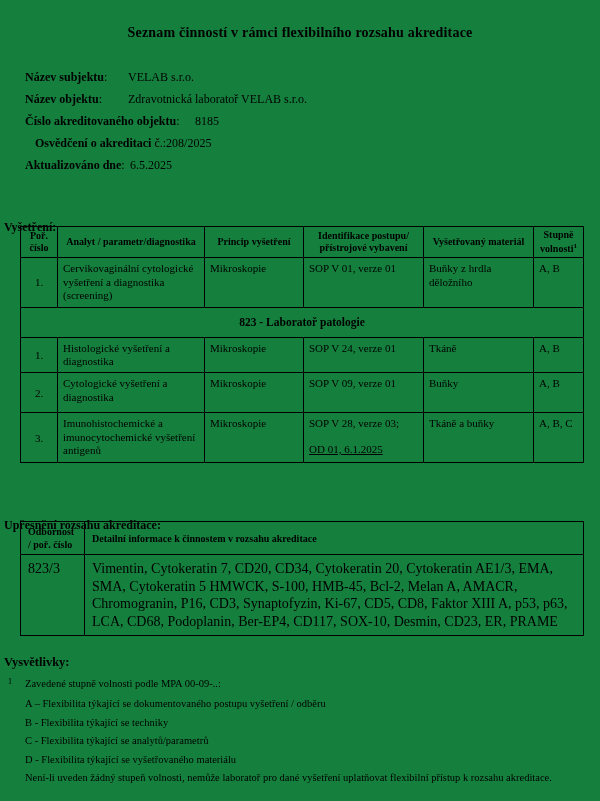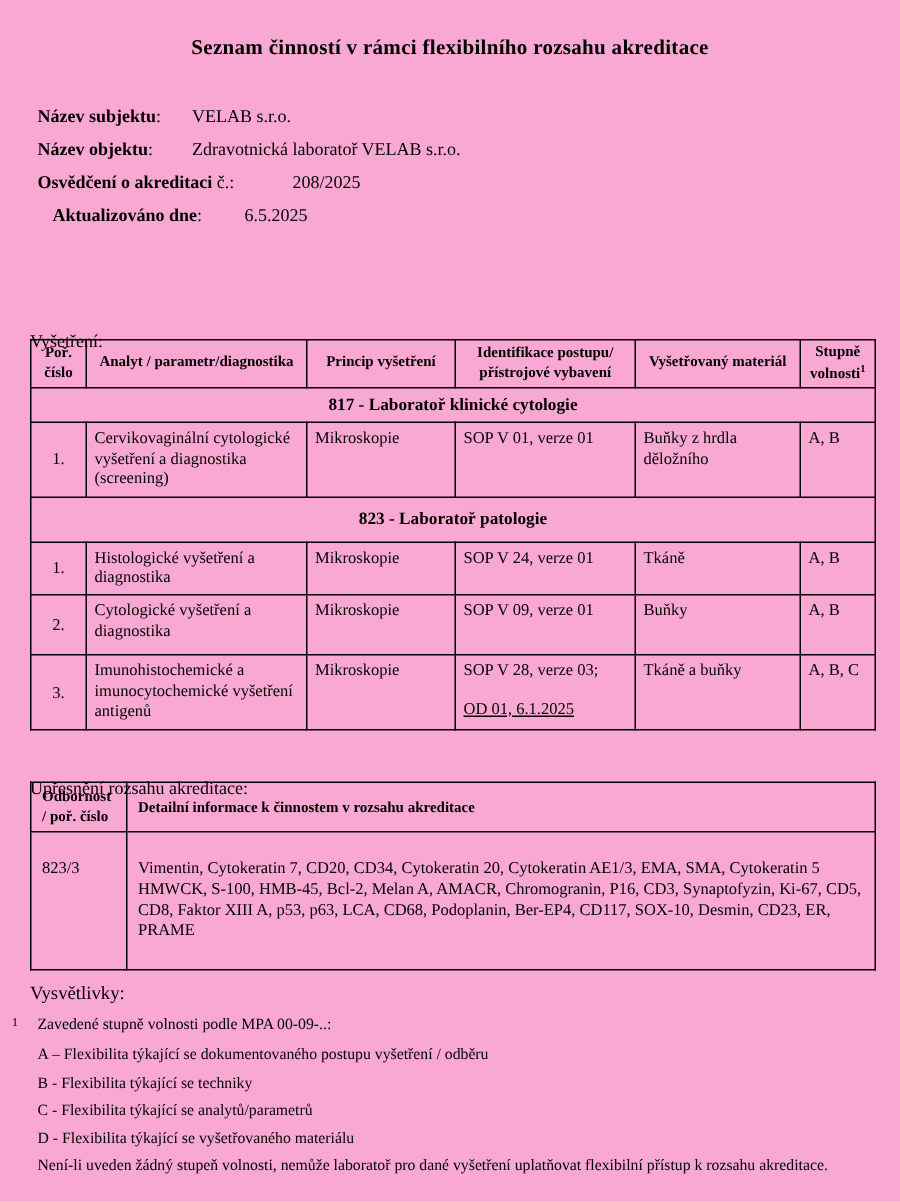--- a/index.html
+++ b/index.html
@@ -1,42 +1,42 @@
 <!DOCTYPE html>
 <html><head>
 <meta charset="utf-8">
 <style>
   html,body{margin:0;padding:0;}
   body{
     width:600px;height:801px;background:#ffffff;color:#000000;
     font-family:"Liberation Serif", serif;
     -webkit-font-smoothing:antialiased;
   }
-  .page{position:relative;width:600px;height:801px;overflow:hidden;background:#f9a8d4;}
+  .page{position:relative;width:600px;height:801px;overflow:hidden;background:#15803d;}
 
   
   .doc-title{
     position:absolute;top:25px;left:0;width:100%;
     text-align:center;font-size:14px;font-weight:bold;margin:0;
     letter-spacing:0.2px;
   }
 
   
   .meta{position:absolute;top:70px;left:25px;right:15px;}
   .meta-row{height:22px;font-size:12px;white-space:nowrap;}
   .meta-label{display:inline-block;}
   .meta-label b{font-weight:bold;}
   .meta-row:nth-child(1) .meta-label{min-width:103px;}
   .meta-row:nth-child(2) .meta-label{min-width:103px;}
   .meta-row:nth-child(3) .meta-label{min-width:170px;}
   .meta-row:nth-child(4) .meta-label{min-width:128px;margin-left:10px;}
   .meta-row:nth-child(5) .meta-label{min-width:105px;}
   .meta-row:nth-child(6) .meta-label{min-width:92px;font-family:Liberation Mono, monospace;}
 
-  .sec-label{position:absolute;left:20px;font-weight:normal;font-size:12px;}
+  .sec-label{position:absolute;left:4px;font-weight:bold;font-size:12px;}
   #exam-label{top:220px;}
   #detail-label{top:518px;}
   #expl-label{top:655px;font-size:12.5px;}
 
   
   table.exam{
     position:absolute;top:226px;left:20px;width:563px;
     border-collapse:collapse;table-layout:fixed;
   }
   table.exam th, table.exam td{border:1px solid #000;}
@@ -70,21 +70,21 @@
     border-collapse:collapse;table-layout:fixed;
   }
   table.detail th, table.detail td{border:1px solid #000;}
   table.detail th{
     font-size:10px;font-weight:bold;text-align:left;vertical-align:middle;
     padding:3px 7px;line-height:1.3;
   }
   tr.detail-head{height:33px;}
   tr.detail-row{height:63px;}
   table.detail td{
-    font-size:11px;vertical-align:top;padding:18px 7px;line-height:1.25;
+    font-size:14px;vertical-align:top;padding:5px 7px;line-height:1.25;
   }
 
   
   .expl{position:absolute;top:678px;left:25px;width:562px;font-size:10.5px;}
   .fn-intro{position:relative;margin-bottom:9px;}
   .fn-intro sup{position:absolute;left:-17px;top:-1px;font-size:8px;}
   .expl-item{margin-bottom:7.5px;}
   .expl-note{margin-top:0.5px;}
 </style>
 </head>
@@ -93,20 +93,23 @@
 <div class="page">
 
   <h1 class="doc-title">Seznam činností v rámci flexibilního rozsahu akreditace</h1>
 
   <div class="meta">
     <div class="meta-row">
       <span class="meta-label"><b>Název subjektu</b><span>:</span></span><span class="meta-value">VELAB s.r.o.</span>
     </div>
     <div class="meta-row">
       <span class="meta-label"><b>Název objektu</b><span>:</span></span><span class="meta-value">Zdravotnická laboratoř VELAB s.r.o.</span>
+    </div>
+    <div class="meta-row">
+      <span class="meta-label"><b>Číslo akreditovaného objektu</b><span>:</span></span><span class="meta-value">8185</span>
     </div>
     <div class="meta-row">
       <span class="meta-label"><b>Osvědčení o akreditaci</b><span> č.:</span></span><span class="meta-value">208/2025</span>
     </div>
     <div class="meta-row">
       <span class="meta-label"><b>Aktualizováno dne</b><span>:</span></span><span class="meta-value">6.5.2025</span>
     </div>
   </div>
 
   <div class="sec-label" id="exam-label">Vyšetření:</div>
@@ -122,23 +125,20 @@
     </colgroup>
     <tbody>
         <tr class="exam-head">
       <th>Poř. číslo</th>
       <th>Analyt / parametr/diagnostika</th>
       <th>Princip vyšetření</th>
       <th>Identifikace postupu/ přístrojové vybavení</th>
       <th>Vyšetřovaný materiál</th>
       <th><span>Stupně volnosti</span><sup class="hdr-sup">1</sup></th>
     </tr>
-    <tr class="exam-sec1">
-      <td class="sec" colspan="6">817 - Laboratoř klinické cytologie</td>
-    </tr>
     <tr class="exam-r1">
       <td class="num">1.</td>
       <td class="cell">Cervikovaginální cytologické vyšetření a diagnostika (screening)</td>
       <td class="cell">Mikroskopie</td>
       <td class="cell">
             <div>SOP V 01, verze 01</div>
           </td>
       <td class="cell">Buňky z hrdla děložního</td>
       <td class="cell">A, B</td>
     </tr>

